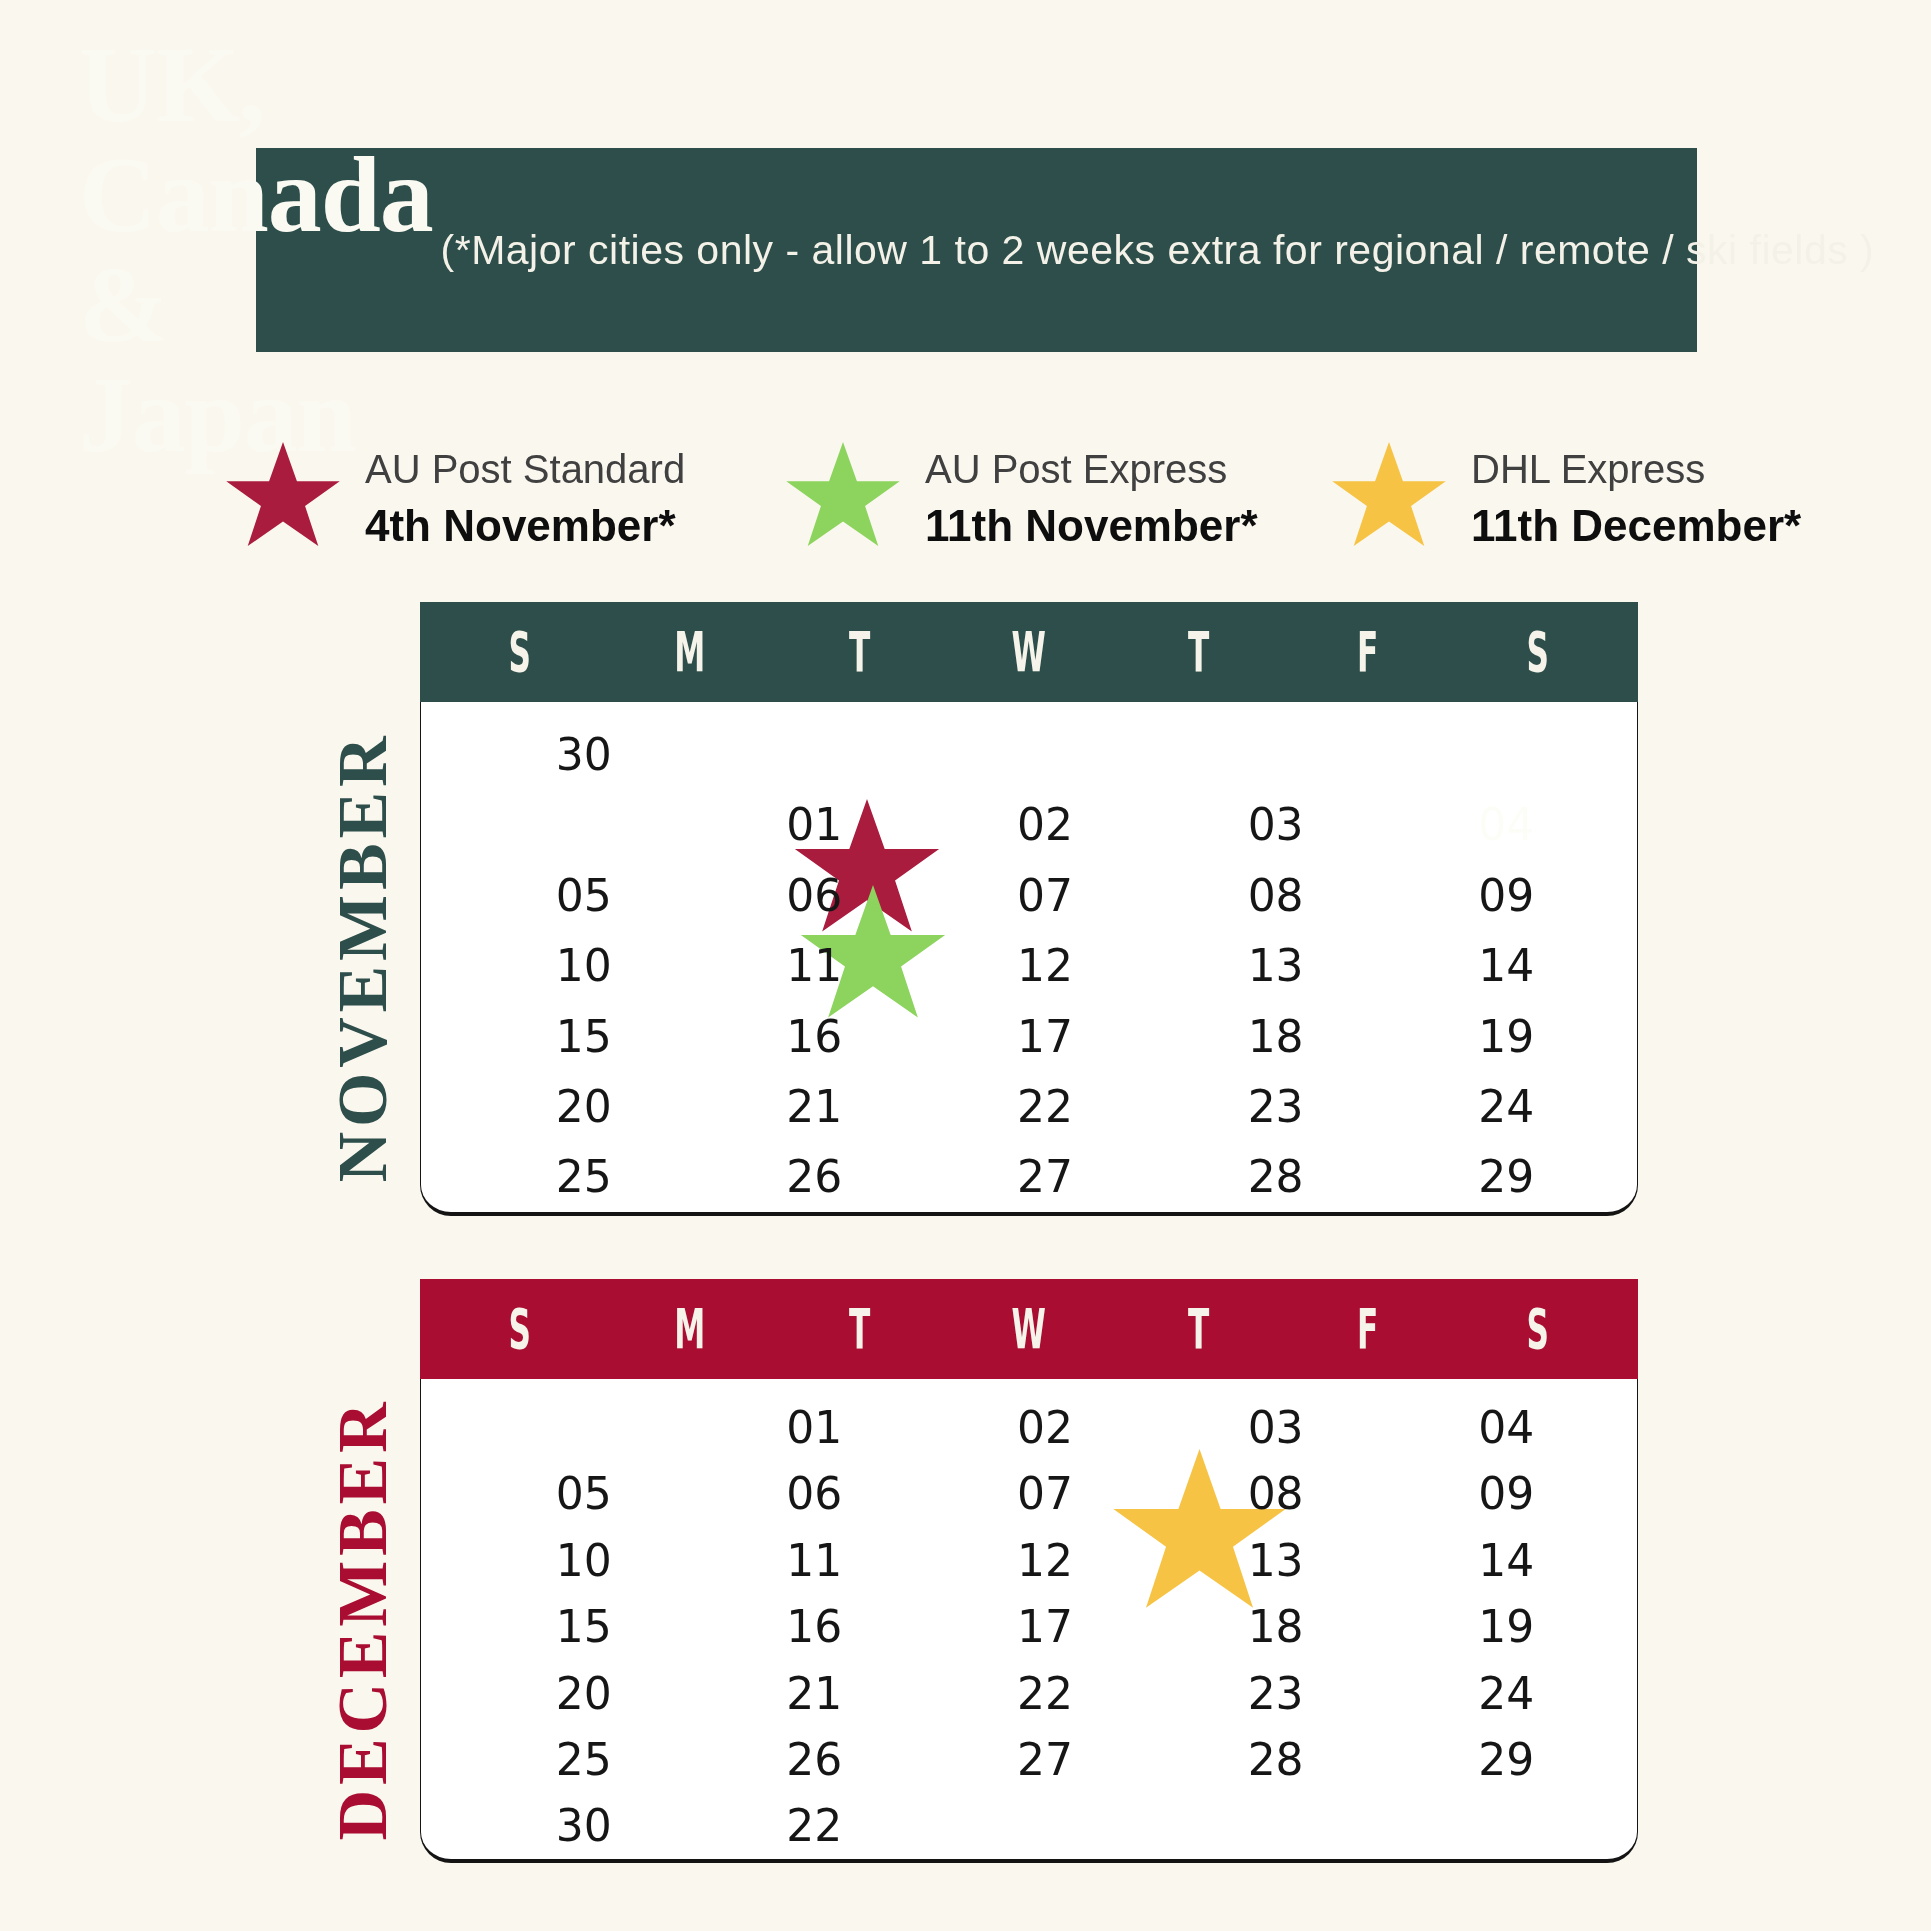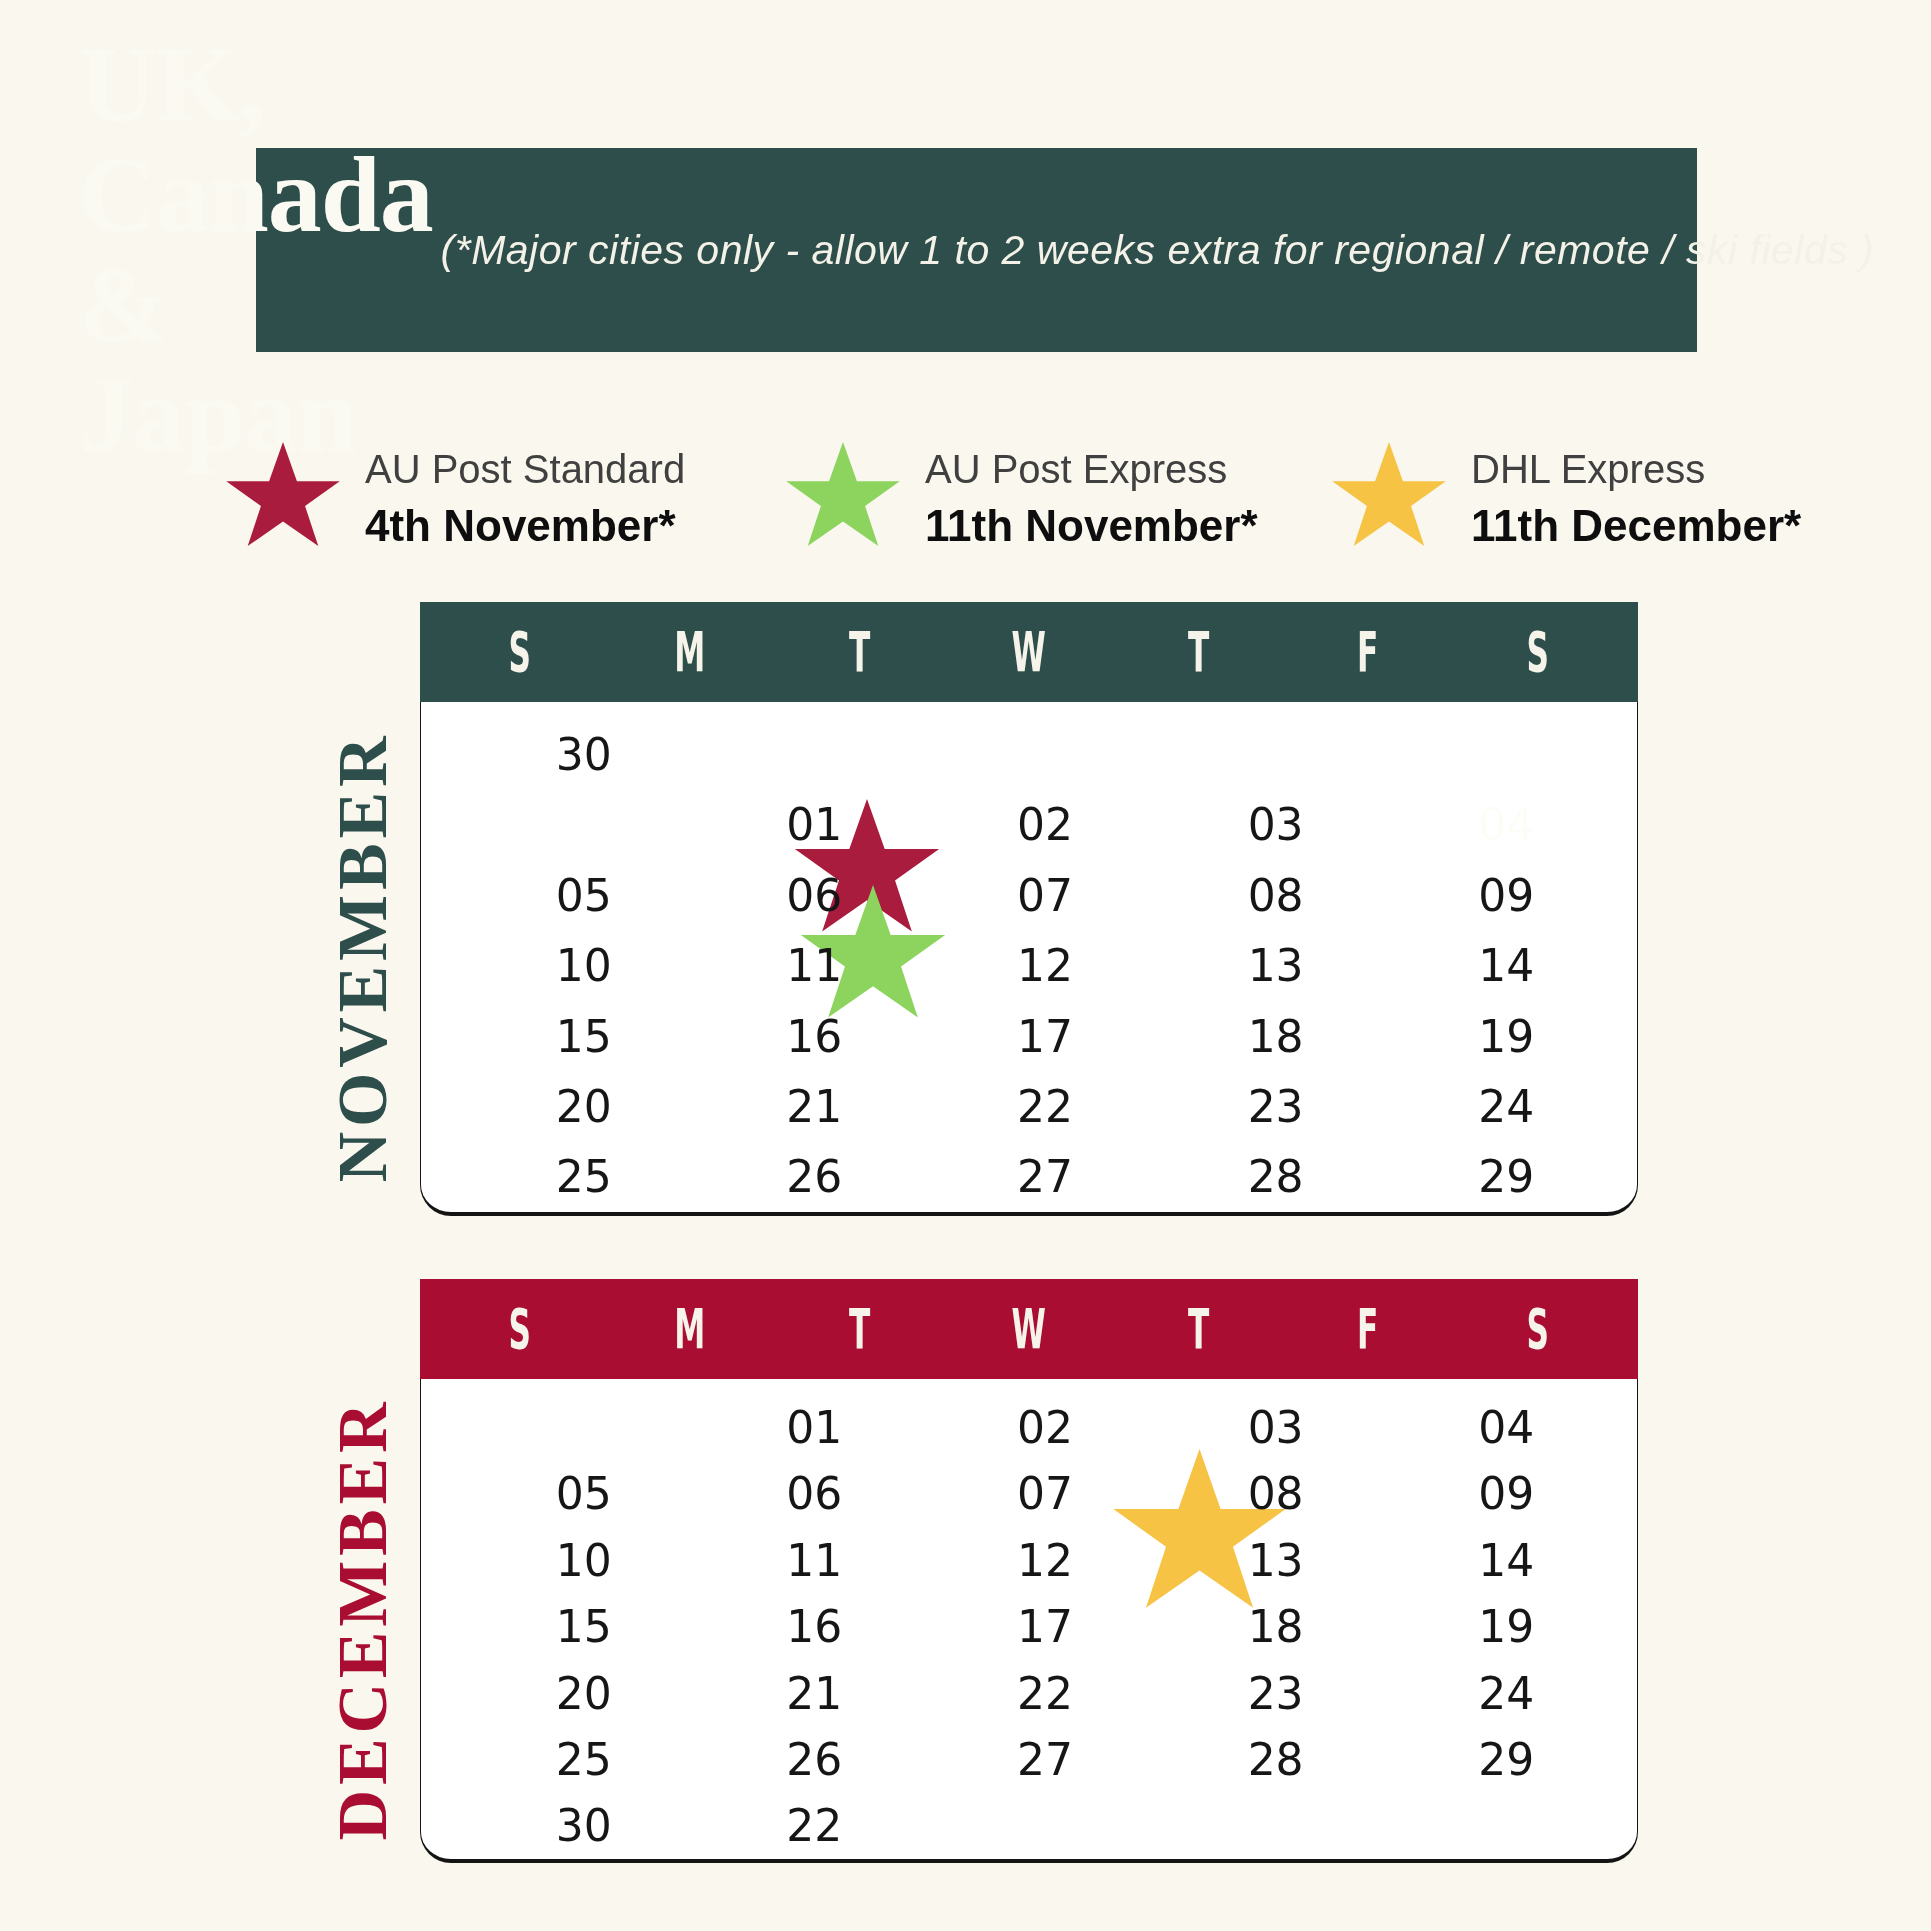--- a/index.html
+++ b/index.html
@@ -4,21 +4,21 @@
 <style>
   html,body{margin:0;padding:0;}
   .page{position:relative;width:1931px;height:1931px;overflow:hidden;
         font-family:"Liberation Sans","DejaVu Sans",sans-serif;}
 
   
   .banner{position:absolute;left:256px;top:148px;width:1441px;height:204px;
           display:flex;flex-direction:row;align-items:center;justify-content:center;gap:7.7px;}
   .banner h1{margin:0;font-family:"Liberation Serif","DejaVu Serif",serif;
              font-weight:700;font-size:108px;line-height:1.02;letter-spacing:-1px;color:#fbfaf2;}
-  .banner p{margin:0;font-style:italic;font-weight:400;font-size:41px;
+  .banner p{margin:0;font-weight:400;font-size:41px;
             letter-spacing:0.5px;color:#f4f2e8;white-space:nowrap;}
 
   
   .legend-item{position:absolute;top:442px;display:flex;align-items:center;gap:23px;}
   .li-1{left:224px;} .li-2{left:784px;} .li-3{left:1330px;justify-content:space-between;}
   .legend-star{width:118px;height:114px;flex:none;}
   .legend-name{font-size:40px;color:#404040;margin-bottom:8.7px;white-space:nowrap;}
   .legend-date{font-size:44px;font-weight:700;color:#0e0e0e;white-space:nowrap;}
 
   

